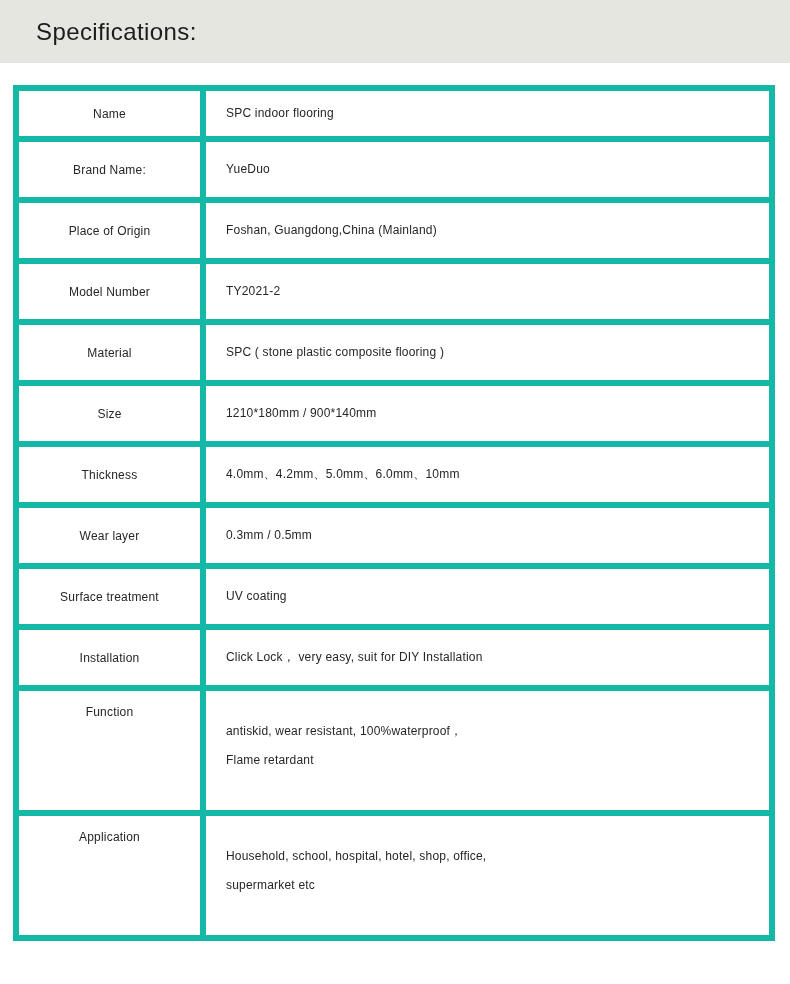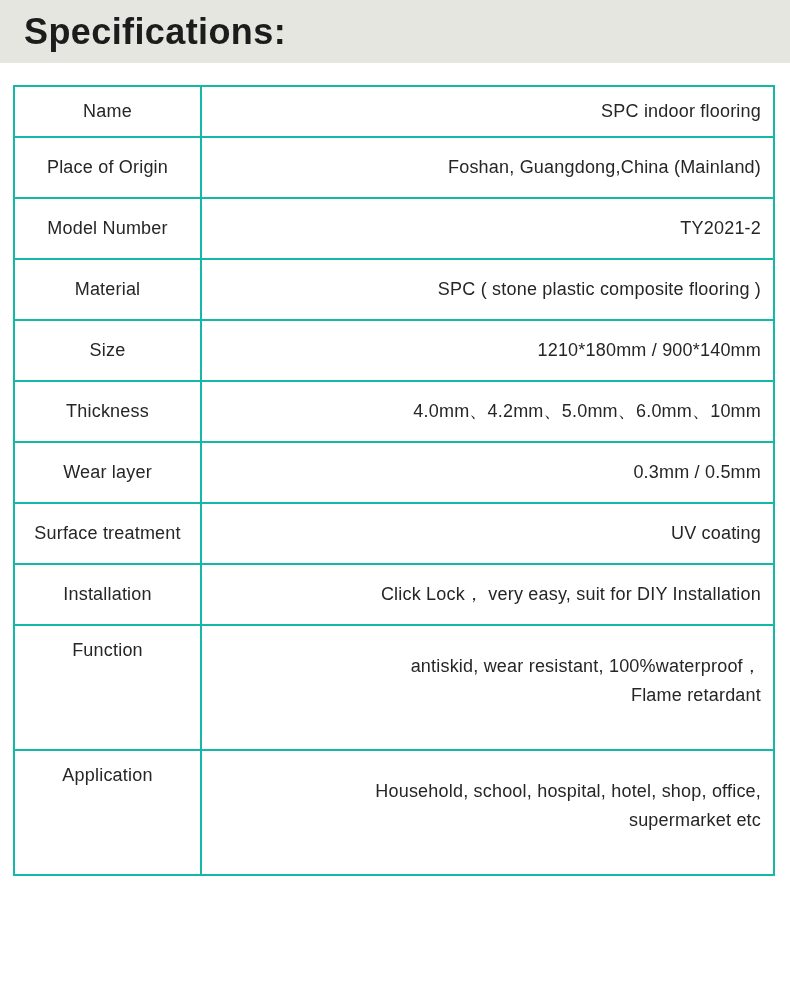--- a/index.html
+++ b/index.html
@@ -17,48 +17,48 @@
   }
   .titlebar {
     background: #e5e6df;
     height: 63px;
     display: flex;
     align-items: center;
     padding-left: 24px;
     box-sizing: border-box;
   }
   .titlebar h1 {
-    margin: 0;
-    font-size: 36px;
-    font-weight: 700;
+    margin: 12px;
+    font-size: 24px;
+    font-weight: 400;
     color: #1c1c1c;
     letter-spacing: 0.4px;
   }
   table.spec {
     border-collapse: collapse;
     table-layout: fixed;
     width: 762px;
     margin: 22px 0 0 13px;
   }
   table.spec td {
-    border: 2px solid #14b8a6;
-    font-size: 18px;
+    border: 6px solid #14b8a6;
+    font-size: 12px;
     color: #262626;
     letter-spacing: 0.2px;
     box-sizing: border-box;
   }
   td.label {
     width: 187px;
     text-align: center;
     vertical-align: middle;
     padding: 0 4px;
     height: 61px;
   }
   td.value {
-    text-align: right;
+    text-align: left;
     vertical-align: middle;
     padding: 0 12px 0 20px;
     white-space: pre-line;
     line-height: 29px;
     height: 61px;
   }
   tr.first td { height: 51px; }
   tr.tall td { height: 125px; vertical-align: top; }
   tr.tall td.value { padding-top: 26px; }
   tr.tall td.label { padding-top: 14px; }
@@ -70,20 +70,24 @@
 
   <header class="titlebar">
     <h1>Specifications:</h1>
   </header>
 
   <table class="spec">
     <tbody>
       <tr class="first">
         <td class="label">Name</td>
         <td class="value">SPC indoor flooring</td>
+      </tr>
+      <tr>
+        <td class="label">Brand Name:</td>
+        <td class="value">YueDuo</td>
       </tr>
       <tr>
         <td class="label">Place of Origin</td>
         <td class="value">Foshan, Guangdong,China (Mainland)</td>
       </tr>
       <tr>
         <td class="label">Model Number</td>
         <td class="value">TY2021-2</td>
       </tr>
       <tr>

